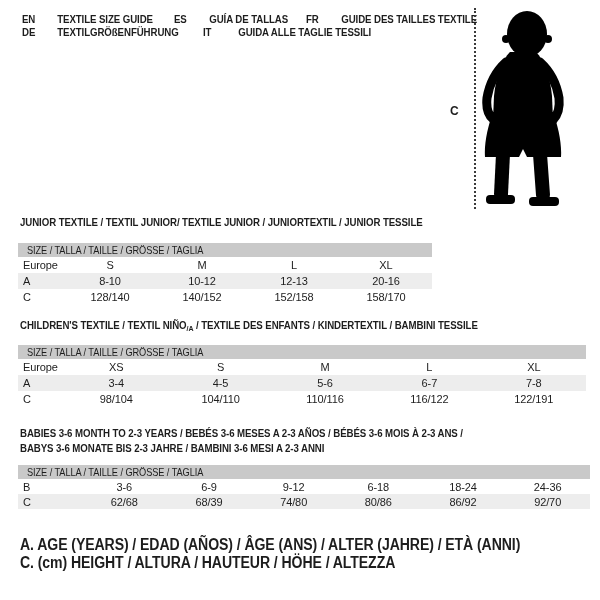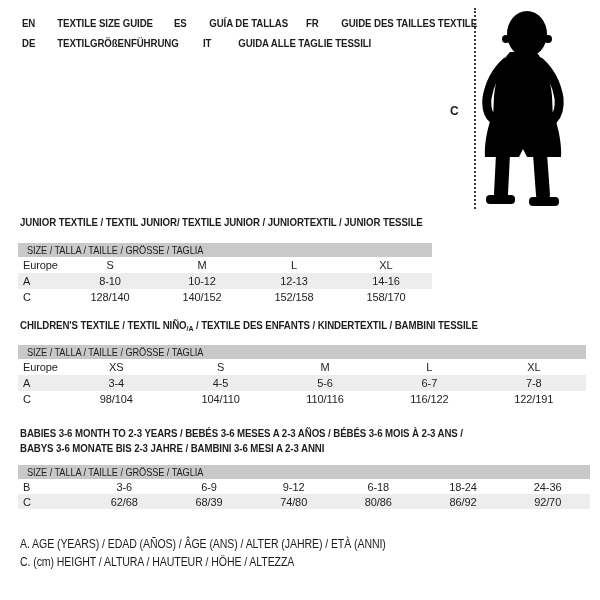--- a/index.html
+++ b/index.html
@@ -4,21 +4,21 @@
 <style>
   html,body{margin:0;padding:0;}
   body{
     width:600px;height:600px;position:relative;background:#ffffff;
     font-family:"Liberation Sans",sans-serif;color:#1d1d1d;overflow:hidden;
   }
   .abs{position:absolute;}
   .cond{display:inline-block;transform:scaleX(0.88);transform-origin:0 50%;white-space:nowrap;}
 
   
-  .lang-list{left:22px;top:13px;font-size:11px;font-weight:bold;line-height:20px;letter-spacing:-0.1px;}
+  .lang-list{left:22px;top:13px;font-size:11px;font-weight:bold;line-height:13px;letter-spacing:-0.1px;}
   .lang-row{white-space:nowrap;}
   .lang-code{display:inline-block;width:40px;}
 
   
   .dotline{left:474px;top:8px;height:201px;width:0;border-left:2px dotted #3a3a3a;}
   .figure-c{left:450px;top:104px;font-size:12px;font-weight:bold;}
   .baby-svg{left:478px;top:8px;}
 
   
   .sec-title{font-size:11px;font-weight:bold;letter-spacing:-0.1px;white-space:nowrap;transform:scaleX(0.88);transform-origin:0 0;line-height:12px;}
@@ -34,21 +34,21 @@
   .tbl3{left:18px;top:465px;width:572px;}
   .size-bar{height:14px;background:#c9c9c9;font-size:10.5px;line-height:14px;padding-left:9px;letter-spacing:-0.1px;}
   table{border-collapse:collapse;table-layout:fixed;width:100%;}
   td{font-size:11px;text-align:center;padding:0;white-space:nowrap;overflow:hidden;letter-spacing:-0.1px;}
   .tbl1 td,.tbl2 td{height:16px;}
   .tbl3 td{height:15px;}
   td.rowlabel{text-align:left;padding-left:5px;}
   tr.stripe{background:#ededed;}
 
   
-  .legend{left:20px;top:536px;font-size:12px;font-weight:normal;line-height:17.7px;letter-spacing:-0.1px;}
+  .legend{left:20px;top:536px;font-size:16px;font-weight:bold;line-height:17.7px;letter-spacing:-0.1px;}
 </style>
 </head>
 <body>
 
 <div class="abs lang-list">
   <div class="lang-row cond"><span class="lang-code">EN</span><span>TEXTILE SIZE GUIDE</span></div>
   <div class="lang-row cond"><span class="lang-code">ES</span><span>GUÍA DE TALLAS</span></div>
   <div class="lang-row cond"><span class="lang-code">FR</span><span>GUIDE DES TAILLES TEXTILE</span></div>
   <div class="lang-row cond"><span class="lang-code">DE</span><span>TEXTILGRÖßENFÜHRUNG</span></div>
   <div class="lang-row cond"><span class="lang-code">IT</span><span>GUIDA ALLE TAGLIE TESSILI</span></div>
@@ -89,21 +89,21 @@
       <td>S</td>
       <td>M</td>
       <td>L</td>
       <td>XL</td>
     </tr>
     <tr class="stripe">
       <td class="rowlabel">A</td>
       <td>8-10</td>
       <td>10-12</td>
       <td>12-13</td>
-      <td>14-16</td>
+      <td>20-16</td>
     </tr>
     <tr>
       <td class="rowlabel">C</td>
       <td>128/140</td>
       <td>140/152</td>
       <td>152/158</td>
       <td>158/170</td>
     </tr>
   </tbody>
     </table>

